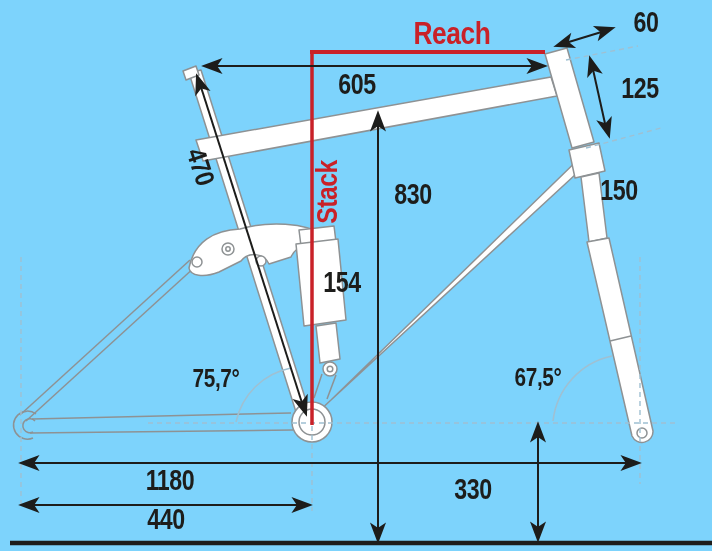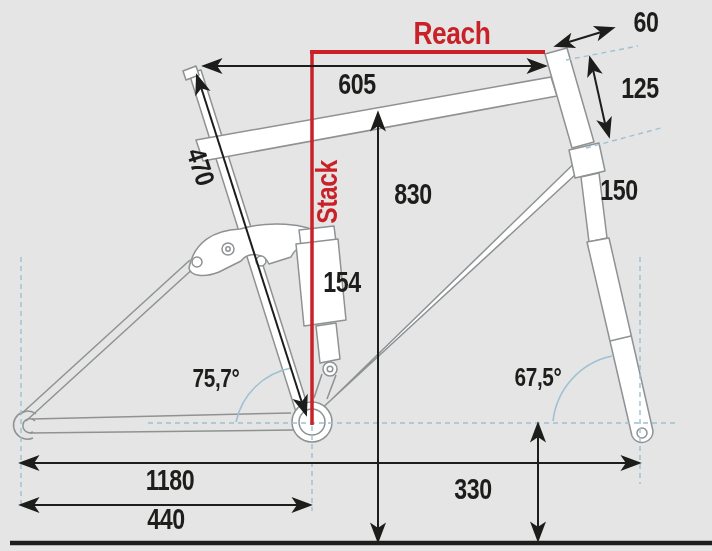--- a/index.html
+++ b/index.html
@@ -1,16 +1,16 @@
 <!DOCTYPE html>
 <html><head>
 <meta charset="utf-8">
 <style>
   html,body{margin:0;padding:0;background:#fff;}
-  #canvas{position:relative;width:712px;height:551px;background:#e5e5e5;overflow:hidden;
+  #canvas{position:relative;width:712px;height:551px;background:#7dd3fc;overflow:hidden;
           font-family:"Liberation Sans",sans-serif;}
   #art{position:absolute;left:0;top:0;}
   .lbl{position:absolute;white-space:nowrap;font-weight:700;color:#1d1d1b;
        letter-spacing:-0.5px;line-height:1;
        transform:translate(-50%,-50%) scaleX(0.8);}
   .num{font-size:29px;}
   .ang{font-size:26px;}
   .red{color:#c92128;}
   .reach{font-size:31px;transform:translate(-50%,-50%) scaleX(0.85);}
   .stackv{font-size:29px;transform:translate(-50%,-50%) rotate(-90deg) scaleX(0.85);}

